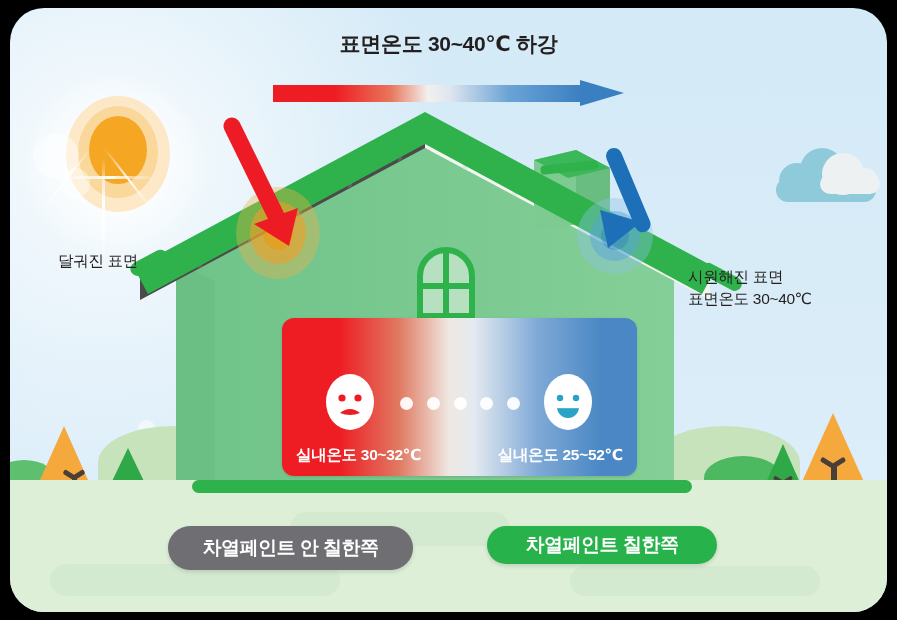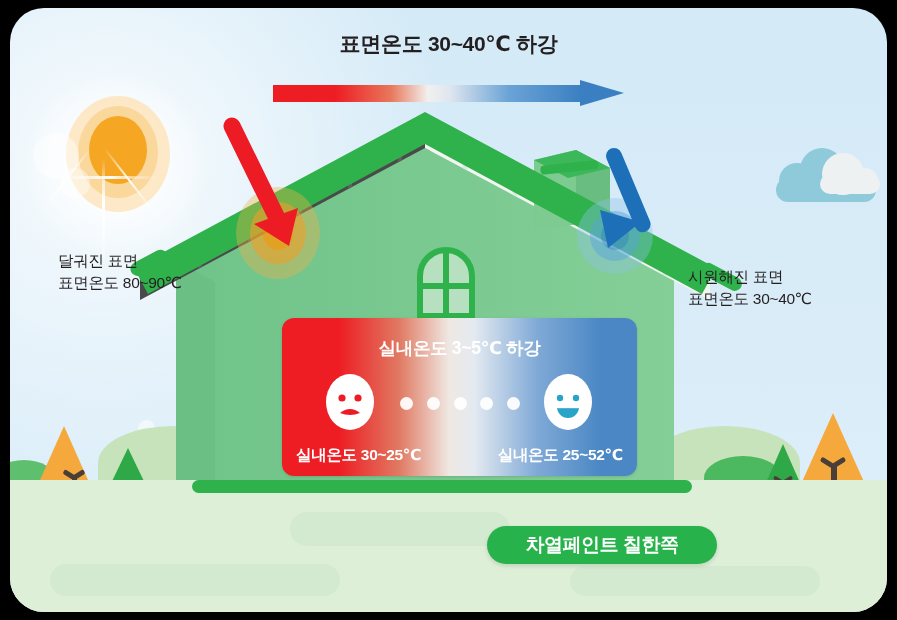--- a/index.html
+++ b/index.html
@@ -234,29 +234,27 @@
     </svg>
 
     <div class="caption-top" style="top:22px;">표면온도 30~40℃ 하강</div>
     <div id="toparrow">
       <div class="arrow-bar"></div>
       <div class="arrow-head"></div>
     </div>
 
     <div class="side-label" style="left:48px;top:242px;">
       <div>달궈진 표면</div>
-      <div>표면온도 80~90℃</div>
     </div>
     <div class="side-label" style="left:678px;top:258px;">
       <div>시원해진 표면</div>
       <div>표면온도 30~40℃</div>
     </div>
 
     <div id="tpanel">
-      <div class="tpanel-title">실내온도 3~5℃ 하강</div>
 
       <div class="face" style="left:44px;top:56px;">
         <svg viewBox="0 0 48 56" width="48" height="56">
           <circle cx="16" cy="24" r="3.6" fill="#ed1c24"></circle>
           <circle cx="32" cy="24" r="3.6" fill="#ed1c24"></circle>
           <path d="M14,39 q10,-8 20,0 q-10,4 -20,0 z" fill="#ed1c24"></path>
         </svg>
       </div>
 
       <div class="dotrow">
@@ -269,22 +267,25 @@
 
       <div class="face" style="left:262px;top:56px;">
         <svg viewBox="0 0 48 56" width="48" height="56">
           <circle cx="16" cy="24" r="3.2" fill="#2aa3c9"></circle>
           <circle cx="32" cy="24" r="3.2" fill="#2aa3c9"></circle>
           <path d="M13,33 h22 a11,11 0 0 1 -22,0 z" fill="#2aa3c9"></path>
           <path d="M13,33 h22" stroke="#fff" stroke-width="2.4"></path>
         </svg>
       </div>
 
-      <div class="tlabel" style="left:14px;">실내온도 30~25℃</div>
+      <div class="tlabel" style="left:14px;">실내온도 30~32℃</div>
       <div class="tlabel" style="right:14px;">실내온도 25~52℃</div>
     </div>
 
+    <div class="pill pill-gray" style="left:158px;top:518px;width:245px;height:44px;">
+      <span>차열페인트 안 칠한쪽</span>
+    </div>
     <div class="pill pill-green" style="left:477px;top:518px;width:230px;height:38px;">
       <span>차열페인트 칠한쪽</span>
     </div>
 
   </div>
 </div>
 
 </body></html>

